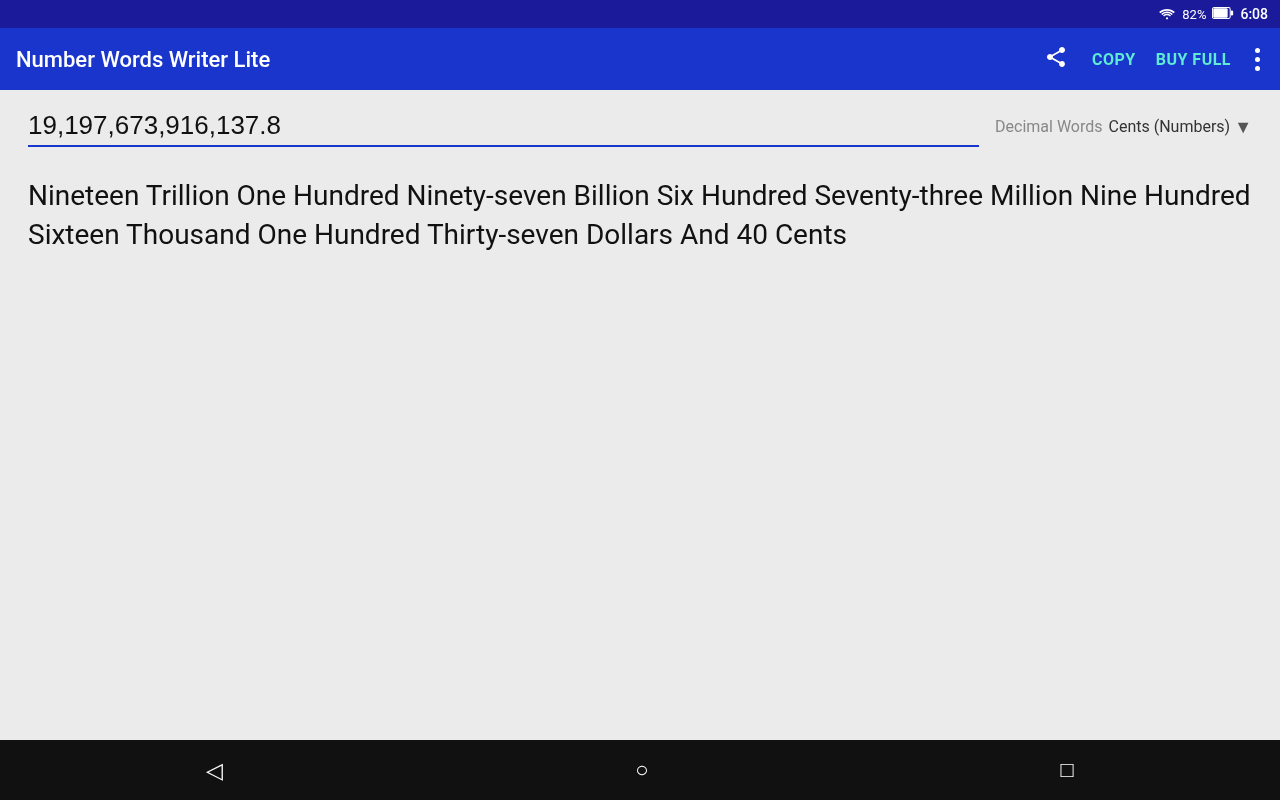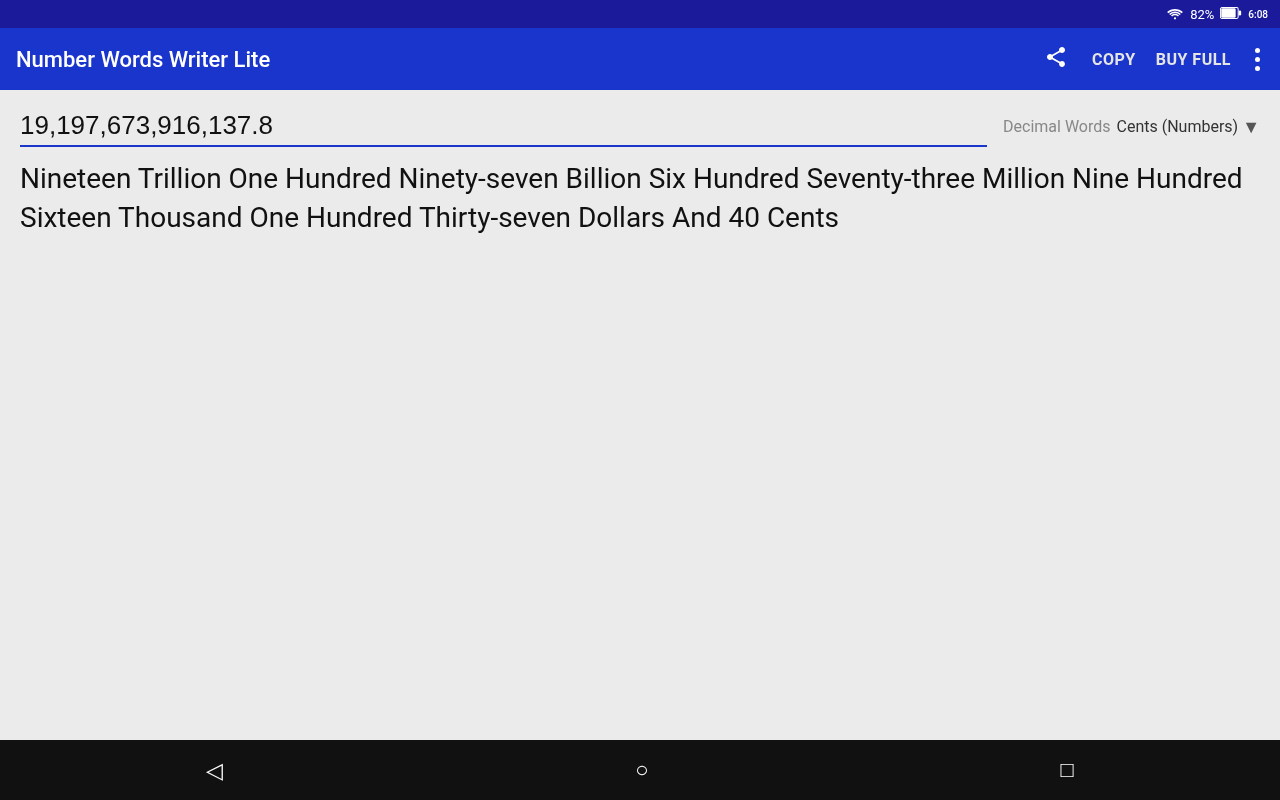--- a/index.html
+++ b/index.html
@@ -43,21 +43,21 @@
       align-items: center;
       gap: 20px;
     }
     .app-bar-icon {
       color: white;
       font-size: 20px;
       cursor: pointer;
       padding: 4px;
     }
     .app-bar-button {
-      color: #e5e5e5;
+      color: #5eead4;
       font-size: 16px;
       font-weight: 700;
       cursor: pointer;
       letter-spacing: 0.5px;
     }
     .more-icon {
       display: flex;
       flex-direction: column;
       gap: 4px;
       cursor: pointer;
@@ -67,24 +67,24 @@
       width: 5px;
       height: 5px;
       background: white;
       border-radius: 50%;
     }
 
     
     .main-content {
       flex: 1;
       background: #ebebeb;
-      padding: 16px 20px;
+      padding: 16px 28px;
       display: flex;
       flex-direction: column;
-      gap: 12px;
+      gap: 29px;
     }
 
     
     .input-row {
       display: flex;
       align-items: center;
       gap: 16px;
     }
     .number-input {
       flex: 1;
@@ -158,21 +158,21 @@
       </svg>
     </span>
     <span style="color:white;font-size:13px;">82%</span>
     <span>
       <svg width="22" height="12" viewBox="0 0 26 14" fill="none">
         <rect x="0.5" y="0.5" width="21" height="13" rx="2" stroke="white" stroke-width="1.2" fill="none"></rect>
         <rect x="1.5" y="1.5" width="17" height="11" rx="1.5" fill="white"></rect>
         <rect x="22" y="4" width="3" height="6" rx="1.5" fill="white"></rect>
       </svg>
     </span>
-    <span style="color:white;font-size:10px;font-weight:500;">6:08</span>
+    <span style="color:white;font-size:14px;font-weight:500;">6:08</span>
   </div>
 </div>
 
 <div class="app-bar">
   <span class="app-bar-title">Number Words Writer Lite</span>
   <div class="app-bar-actions">
 
     <span class="app-bar-icon">
       <svg width="24" height="24" viewBox="0 0 24 24" fill="white">
         <path d="M18 16.08c-.76 0-1.44.3-1.96.77L8.91 12.7c.05-.23.09-.46.09-.7s-.04-.47-.09-.7l7.05-4.11c.54.5 1.25.81 2.04.81 1.66 0 3-1.34 3-3s-1.34-3-3-3-3 1.34-3 3c0 .24.04.47.09.7L8.04 9.81C7.5 9.31 6.79 9 6 9c-1.66 0-3 1.34-3 3s1.34 3 3 3c.79 0 1.5-.31 2.04-.81l7.12 4.16c-.05.21-.08.43-.08.65 0 1.61 1.31 2.92 2.92 2.92s2.92-1.31 2.92-2.92-1.31-2.92-2.92-2.92z"></path>

